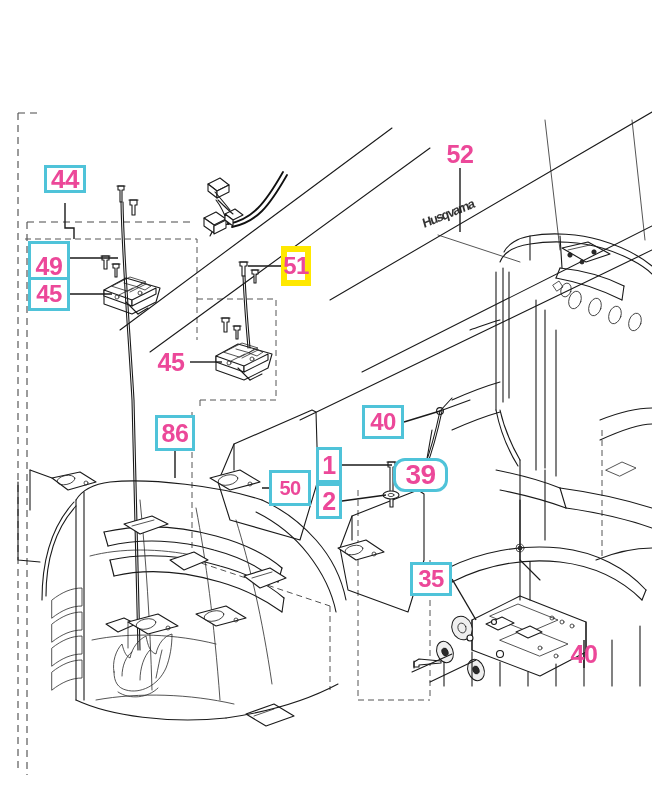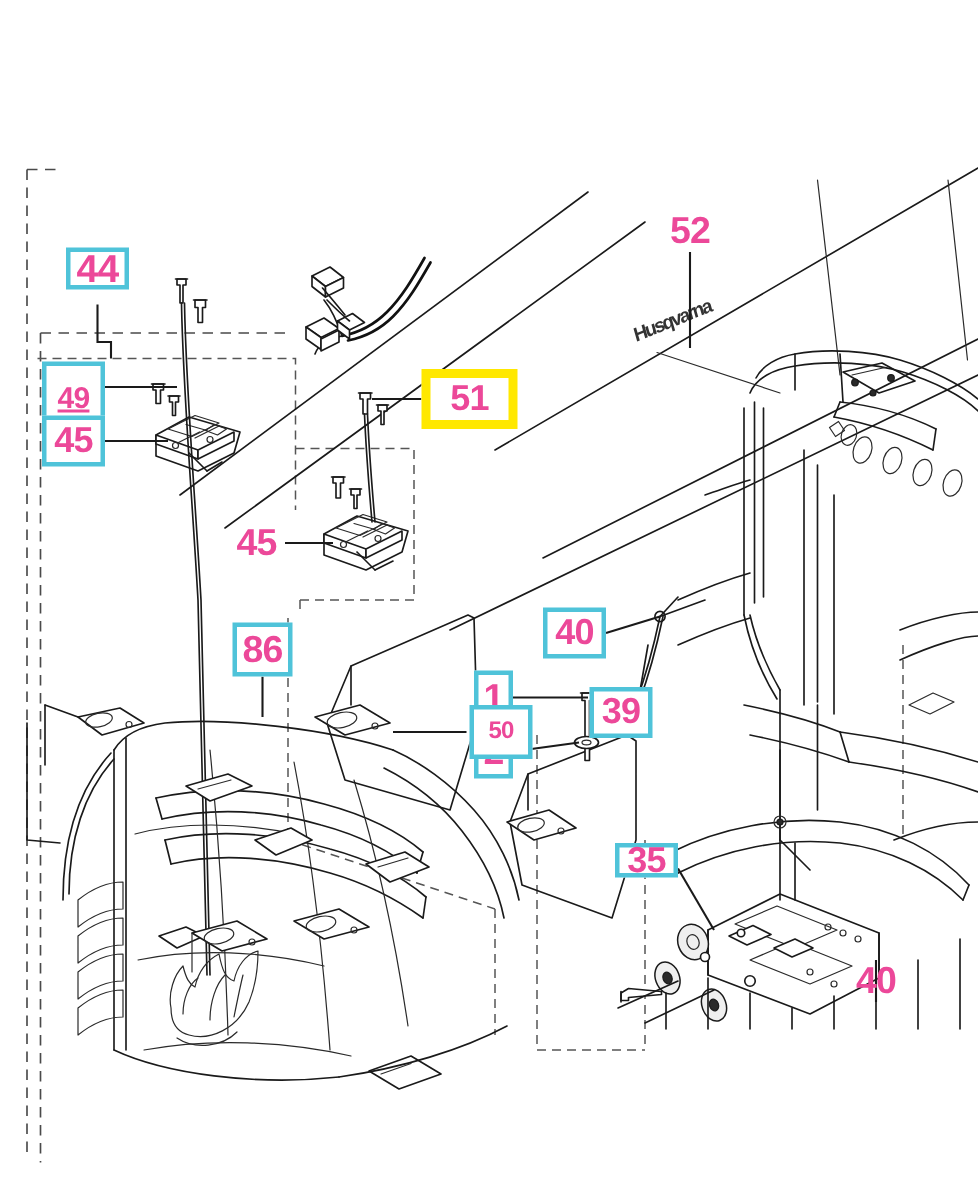--- a/index.html
+++ b/index.html
@@ -418,27 +418,27 @@
       <path class="lead" d="M404,422 L440,411"></path>
       <path class="lead" d="M342,465 L392,465"></path>
       <path class="lead" d="M342,501 L386,495"></path>
       <path class="lead" d="M393,475 L428,470"></path>
       <path class="lead" d="M452,579 L476,620"></path>
       <path class="lead" d="M584,640 L584,668"></path>
     </g>
   </svg>
 
   <div class="callout boxed-cyan" style="left:44px;  top:165px; width:42px; height:28px; font-size:26px;">44</div>
-  <div class="callout boxed-cyan" style="left:28px;  top:241px; width:42px; height:50px; font-size:20px;text-decoration:underline;">49</div>
+  <div class="callout boxed-cyan" style="left:28px;  top:241px; width:42px; height:50px; font-size:25px;text-decoration:underline;">49</div>
   <div class="callout boxed-cyan" style="left:28px;  top:277px; width:42px; height:34px; font-size:24px;">45</div>
-  <div class="callout boxed-yellow" style="left:281px; top:246px; width:64px; height:40px; font-size:24px;">51</div>
+  <div class="callout boxed-yellow" style="left:281px; top:246px; width:30px; height:40px; font-size:24px;">51</div>
   <div class="callout plain" style="left:442px; top:140px; width:36px; height:28px; font-size:25px;">52</div>
   <div class="callout plain" style="left:152px; top:348px; width:38px; height:28px; font-size:25px;">45</div>
   <div class="callout boxed-cyan" style="left:155px; top:415px; width:40px; height:36px; font-size:25px;">86</div>
   <div class="callout boxed-cyan" style="left:362px; top:405px; width:42px; height:34px; font-size:24px;">40</div>
   <div class="callout boxed-cyan" style="left:316px; top:447px; width:26px; height:36px; font-size:25px;">1</div>
   <div class="callout boxed-cyan" style="left:316px; top:483px; width:26px; height:36px; font-size:25px;">2</div>
-  <div class="callout boxed-cyan" style="left:393px; top:458px; width:42px; height:34px; font-size:24px;">39</div>
-  <div class="callout boxed-cyan" style="left:269px; top:470px; width:42px; height:36px; font-size:16px;margin-left:44px;">50</div>
-  <div class="callout boxed-cyan" style="left:410px; top:562px; width:42px; height:23px; font-size:24px;">35</div>
+  <div class="callout boxed-cyan" style="left:393px; top:458px; width:55px; height:34px; font-size:28px;border-radius:12px;">39</div>
+  <div class="callout boxed-cyan" style="left:269px; top:470px; width:42px; height:36px; font-size:20px;">50</div>
+  <div class="callout boxed-cyan" style="left:410px; top:562px; width:42px; height:34px; font-size:24px;">35</div>
   <div class="callout plain" style="left:565px; top:640px; width:38px; height:28px; font-size:25px;">40</div>
 
 </div>
 
 </body></html>

